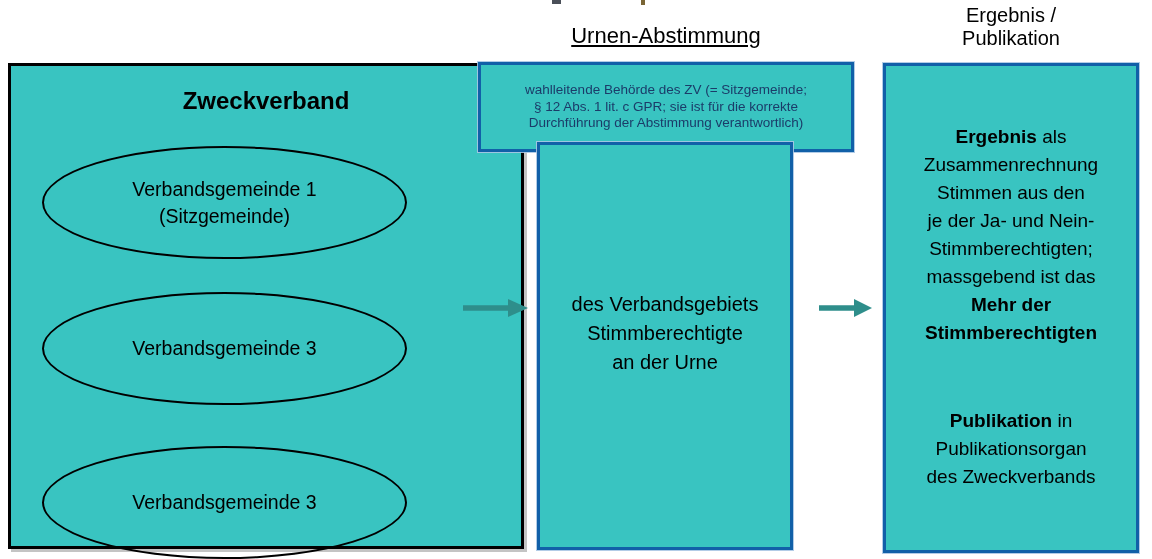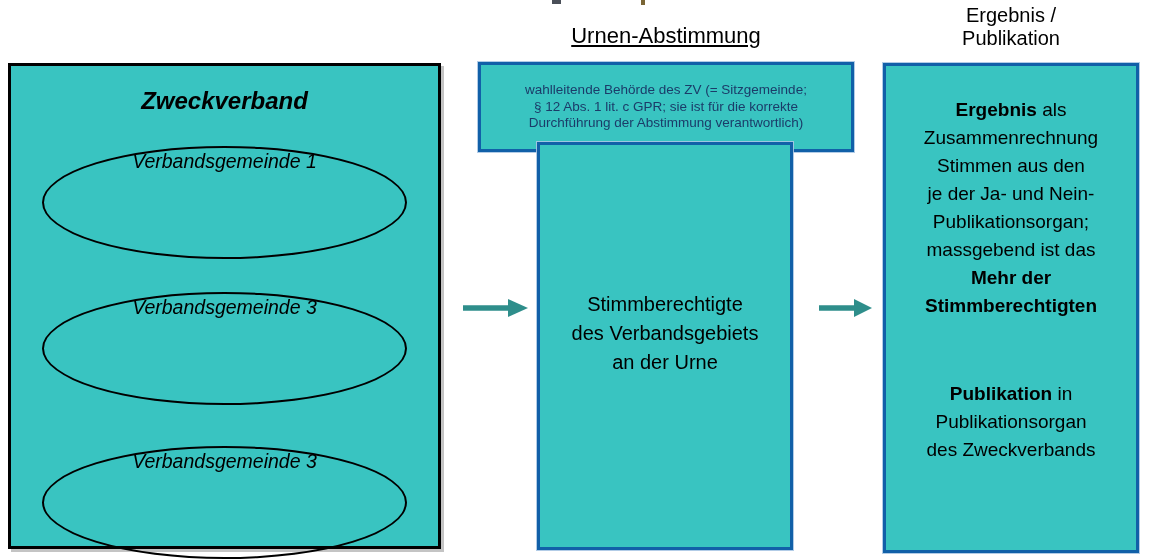--- a/index.html
+++ b/index.html
@@ -15,33 +15,32 @@
   .heading-mid{
     position:absolute;left:478px;top:23px;width:376px;
     text-align:center;font-size:22px;line-height:26px;color:#000;text-decoration:underline;
   }
   .heading-right{
     position:absolute;left:883px;top:4px;width:256px;
     text-align:center;font-size:20px;line-height:23px;color:#000;
   }
   
   .zv-box{
-    position:absolute;left:8px;top:63px;width:433px;height:486px;
+    position:absolute;left:8px;top:63px;width:516px;height:486px;
     background:#39C4C1;border:3px solid #000;box-sizing:border-box;
     box-shadow:3px 3px 0 rgba(125,125,125,0.45);
-    font-style:italic;
   }
   .zv-title{
     margin-top:21px;text-align:center;
     font-size:24px;font-weight:bold;color:#000;
   }
   .ellipse{
     position:absolute;left:31px;width:365px;height:113px;
     border:2px solid #000;border-radius:50%;
-    display:flex;flex-direction:column;align-items:center;
+    display:flex;flex-direction:column;justify-content:center;align-items:center;
     font-size:19.5px;line-height:27px;text-align:center;color:#000;
     box-sizing:border-box;
   }
   .ellipse-1{top:80px;}
   .ellipse-2{top:226px;}
   .ellipse-3{top:380px;}
   
   .arrow{position:absolute;}
   .arrow-1{left:460px;top:297px;}
   .arrow-2{left:816px;top:297px;}
@@ -61,21 +60,21 @@
     text-align:center;font-size:20px;line-height:29px;color:#000;
   }
   .mid-box .inner{margin-top:-26px;}
   
   .result-box{
     position:absolute;left:883px;top:63px;width:256px;height:490px;
     background:#39C4C1;border:3px solid #1160A8;box-sizing:border-box;
     outline:1px solid rgba(170,198,228,0.9);
     text-align:center;font-size:19px;line-height:28px;color:#000;
   }
-  .result-box .para1{margin-top:30px;}
+  .result-box .para1{margin-top:57px;}
   .result-box .para2{margin-top:60px;}
   b{font-weight:bold;}
   
   .artifact{position:absolute;top:0;}
   .artifact-a{left:552px;width:9px;height:4px;background:#4a4f58;}
   .artifact-b{left:641px;width:4px;height:5px;background:#7a6535;}
 </style>
 </head>
 <body>
 
@@ -87,20 +86,21 @@
   <div class="heading-mid">Urnen-Abstimmung</div>
   <div class="heading-right">
     <div>Ergebnis /</div>
     <div>Publikation</div>
   </div>
 
   <div class="zv-box">
     <div class="zv-title">Zweckverband</div>
     <div class="ellipse ellipse-1">
       <div>Verbandsgemeinde 1</div>
+      <div>(Sitzgemeinde)</div>
     </div>
     <div class="ellipse ellipse-2">
       <div>Verbandsgemeinde 3</div>
     </div>
     <div class="ellipse ellipse-3">
       <div>Verbandsgemeinde 3</div>
     </div>
   </div>
 
   <svg class="arrow arrow-1" width="70" height="22" viewBox="0 0 70 22">
@@ -109,40 +109,40 @@
   </svg>
 
   <div class="note-box">
     <div>wahlleitende Behörde des ZV (= Sitzgemeinde;</div>
     <div>§ 12 Abs. 1 lit. c GPR; sie ist für die korrekte</div>
     <div>Durchführung der Abstimmung verantwortlich)</div>
   </div>
 
   <div class="mid-box">
     <div class="inner">
+      <div>des Verbandsgebiets</div>
       <div>Stimmberechtigte</div>
-      <div>des Verbandsgebiets</div>
       <div>an der Urne</div>
     </div>
   </div>
 
   <svg class="arrow arrow-2" width="58" height="22" viewBox="0 0 58 22">
     <line x1="3" y1="11" x2="40" y2="11" stroke="#2E8E8B" stroke-width="5.5"></line>
     <polygon points="38,2 56,11 38,20" fill="#2E8E8B"></polygon>
   </svg>
 
   <div class="result-box">
     <div class="para1">
       <div>
         <b>Ergebnis</b><span> als</span>
       </div>
       <div>Zusammenrechnung</div>
       <div>Stimmen aus den</div>
       <div>je der Ja- und Nein-</div>
-      <div>Publikationsorgan;</div>
+      <div>Stimmberechtigten;</div>
       <div>massgebend ist das</div>
       <div><b>Mehr der</b></div>
       <div><b>Stimmberechtigten</b></div>
     </div>
     <div class="para2">
       <div>
         <b>Publikation</b><span> in</span>
       </div>
       <div>Publikationsorgan</div>
       <div>des Zweckverbands</div>

